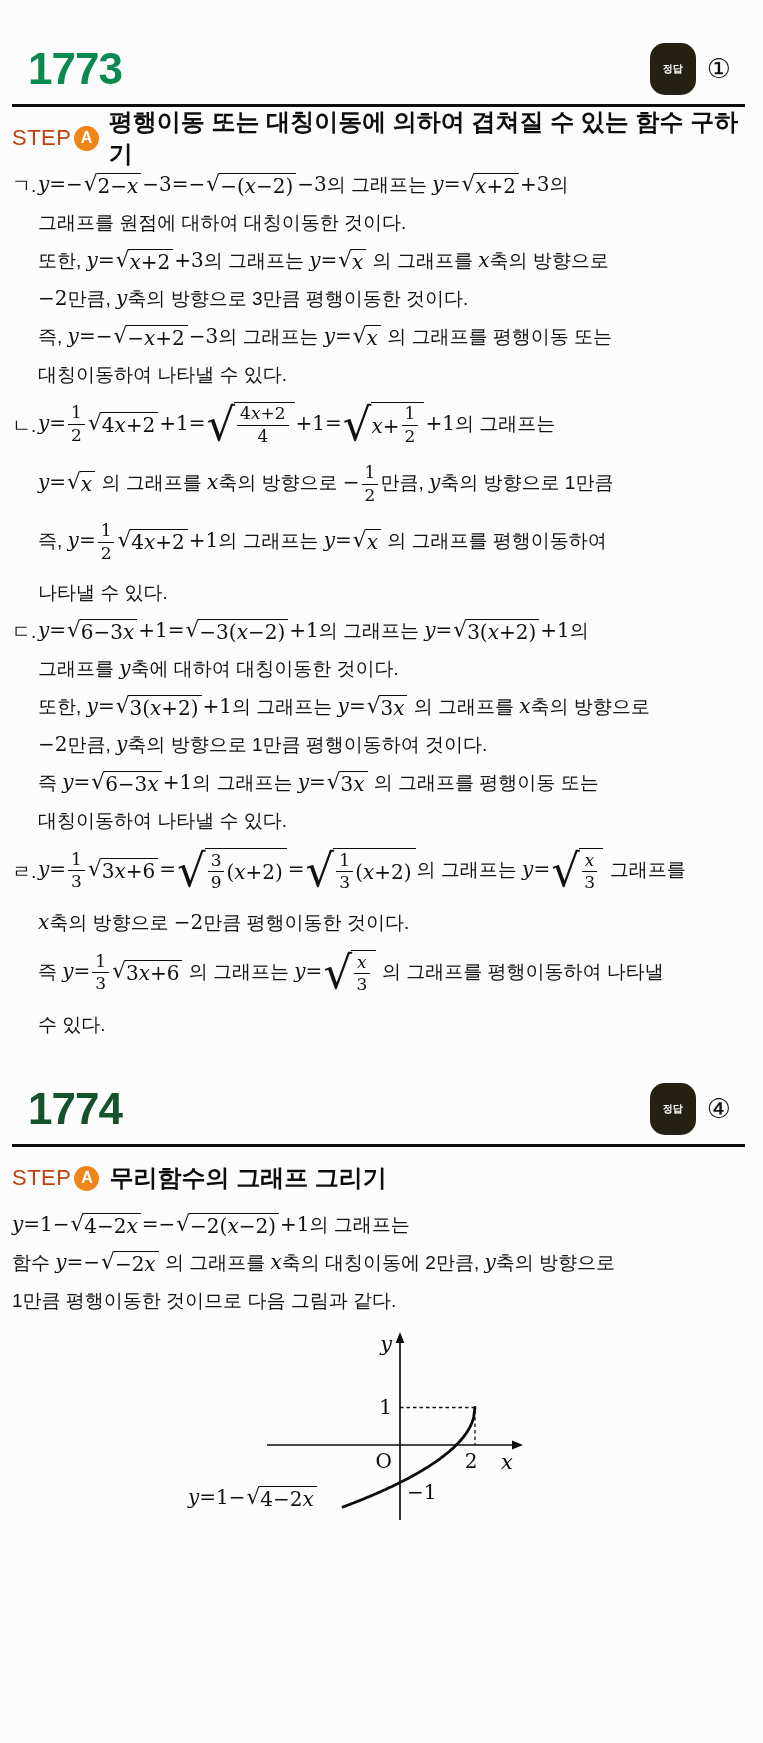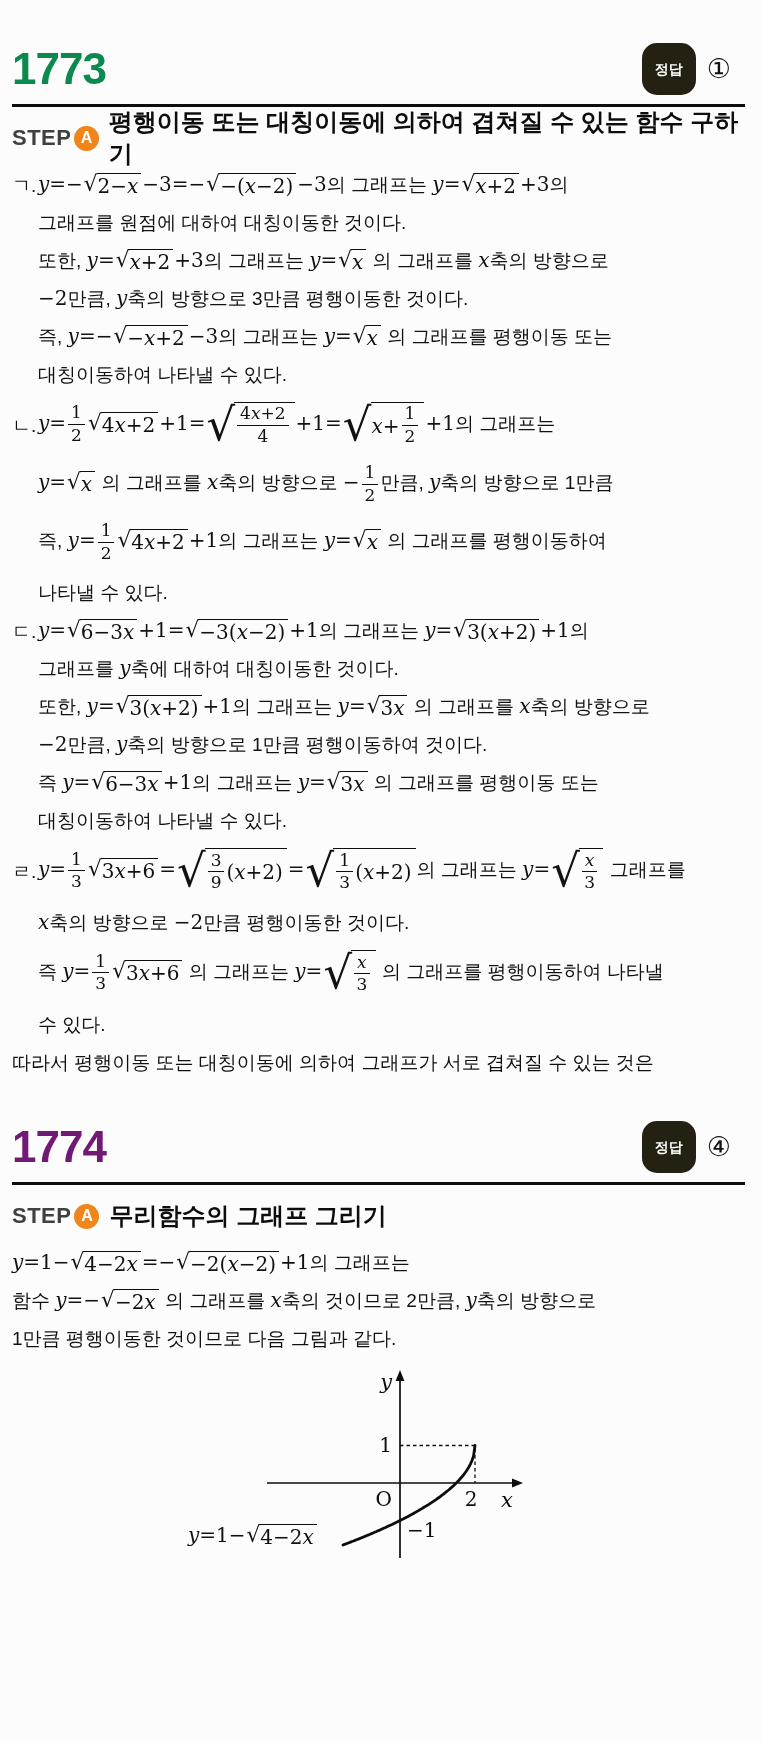--- a/index.html
+++ b/index.html
@@ -8,35 +8,35 @@
     background:#fcfcfc;
     overflow:hidden;
     color:#111;
     font-family:"Liberation Sans","DejaVu Sans",sans-serif;
   }
   .page{padding:30px 18px 0 12px;box-sizing:border-box;width:763px;}
 
   
   .prob-head{display:flex;justify-content:space-between;align-items:center;margin-top:14px;height:50px;}
   .prob-num{
-    margin:0;font-size:44px;line-height:48px;font-weight:800;letter-spacing:-1px;
+    margin:16px;font-size:44px;line-height:48px;font-weight:800;letter-spacing:-1px;
     font-family:"Liberation Sans","DejaVu Sans",sans-serif;
   }
   .answer-area{display:flex;align-items:center;gap:11px;margin-right:14px;}
   .answer-badge{
     background:#242012;color:#ffffff;
     border-radius:15px;padding:16px 13px;
-    font-size:14px;font-weight:700;line-height:20px;
+    font-size:10px;font-weight:700;line-height:20px;
   }
   .answer-choice{font-family:"DejaVu Sans",sans-serif;font-size:27px;line-height:28px;color:#111;}
   .rule{border-top:3px solid #0d0d0d;margin-top:10px;}
 
   
   .step-row{display:flex;align-items:center;margin-top:16px;height:30px;}
-  .step-word{color:#404040;font-weight:700;font-size:22px;letter-spacing:.5px;}
+  .step-word{color:#c2410c;font-weight:400;font-size:22px;letter-spacing:.5px;}
   .step-circle{
     display:inline-flex;align-items:center;justify-content:center;
     width:25px;height:25px;border-radius:50%;
     background:#f08519;color:#fff;font-weight:700;font-size:16px;
     margin:0 10px 0 3px;
   }
   .step-title{font-weight:700;font-size:24px;color:#0d0d0d;}
 
   
   .body{margin-top:18px;}
@@ -249,27 +249,26 @@
             </span><span class="kt"> 의 그래프는 </span><span class="mm it">y</span><span class="mm">=</span><span class="sqrt big">
               <span class="rsym">√</span>
               <span class="rbar">
                 <span class="frac">
                   <span class="fn"><span class="mm it">x</span></span>
                   <span class="fd"><span class="mm">3</span></span>
                 </span>
               </span>
             </span><span class="kt"> 의 그래프를 평행이동하여 나타낼</span></span></div>
         <div class="line"><span class="content"><span class="kt">수 있다.</span></span></div>
-        <div class="line flush"><span class="content"><span class="kt">따라서 평행이동 또는 대칭이동에 의하여 그래프가 서로 겹쳐질 수 있는 것은</span></span></div>
       </div>
   </section>
 
   <section class="section-2">
     <header class="prob-head">
-      <h1 class="prob-num" style="color:#701a75">1774</h1>
+      <h1 class="prob-num" style="color:#14532d">1774</h1>
       <div class="answer-area">
         <span class="answer-badge">정답</span>
         <span class="answer-choice">④</span>
       </div>
     </header>
     <div class="rule"></div>
 
     <div class="step-row">
       <span class="step-word">STEP</span>
       <span class="step-circle">A</span>
@@ -280,21 +279,21 @@
         <div class="line flush"><span class="content"><span class="mm it">y</span><span class="mm">=1−</span><span class="sqrt">
               <span class="rsym">√</span>
               <span class="rbar"><span class="mm">4−2</span><span class="mm it">x</span></span>
             </span><span class="mm">=−</span><span class="sqrt">
               <span class="rsym">√</span>
               <span class="rbar"><span class="mm">−2(</span><span class="mm it">x</span><span class="mm">−2)</span></span>
             </span><span class="mm">+1</span><span class="kt">의 그래프는</span></span></div>
         <div class="line flush"><span class="content"><span class="kt">함수 </span><span class="mm it">y</span><span class="mm">=−</span><span class="sqrt">
               <span class="rsym">√</span>
               <span class="rbar"><span class="mm">−2</span><span class="mm it">x</span></span>
-            </span><span class="kt"> 의 그래프를 </span><span class="mm it">x</span><span class="kt">축의 것이므로 2만큼, </span><span class="mm it">y</span><span class="kt">축의 방향으로</span></span></div>
+            </span><span class="kt"> 의 그래프를 </span><span class="mm it">x</span><span class="kt">축의 대칭이동에 2만큼, </span><span class="mm it">y</span><span class="kt">축의 방향으로</span></span></div>
         <div class="line flush"><span class="content"><span class="kt">1만큼 평행이동한 것이므로 다음 그림과 같다.</span></span></div>
       </div>
 
     <div class="figure">
       <svg class="fig-svg" width="360" height="200" viewBox="0 0 360 200">
         <line class="axis" x1="97" y1="117" x2="344" y2="117"></line>
         <polygon points="353,117 342,112.6 342,121.4" fill="#0d0d0d"></polygon>
         <line class="axis" x1="230" y1="192" x2="230" y2="11"></line>
         <polygon points="230,4 225.6,15 234.4,15" fill="#0d0d0d"></polygon>
         <path class="dash" d="M230 79.5 H305 V117"></path>

